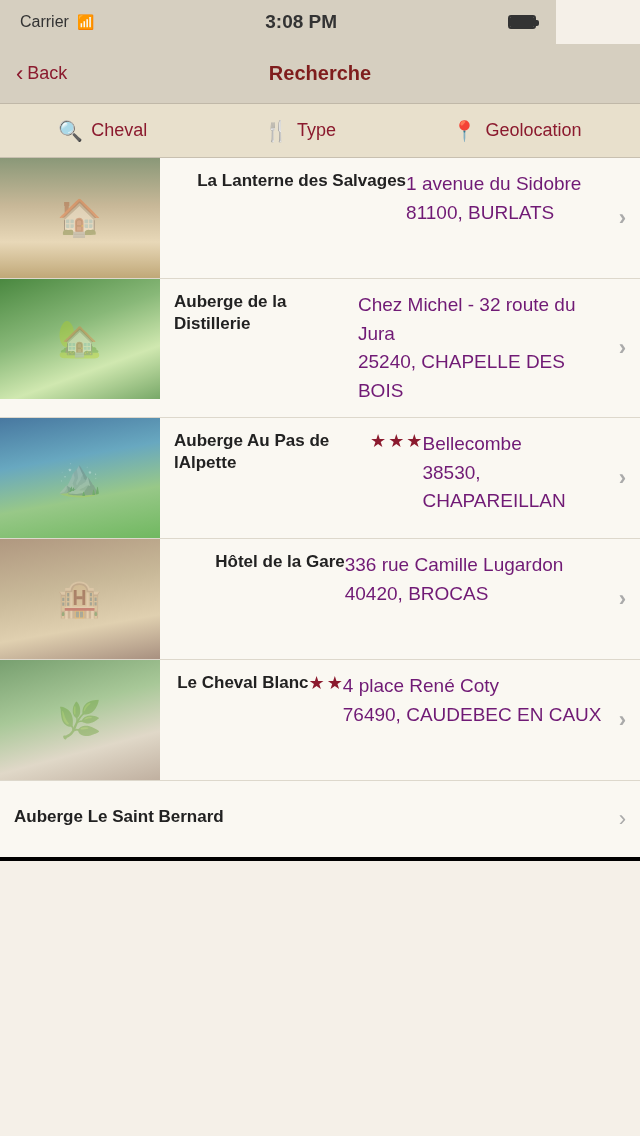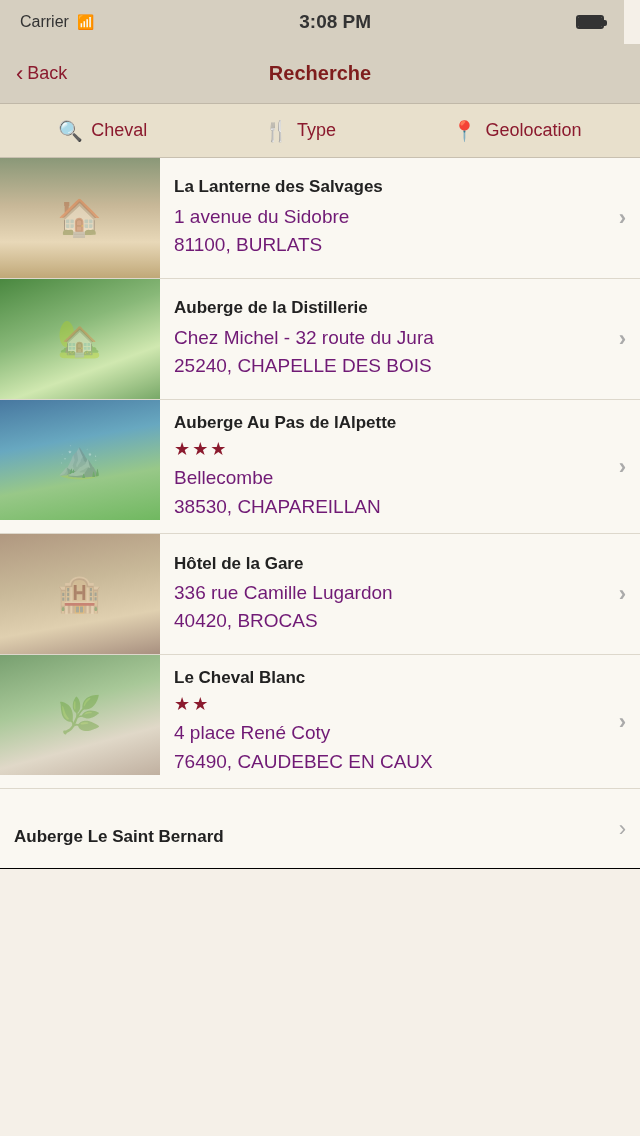--- a/index.html
+++ b/index.html
@@ -7,21 +7,21 @@
     body {
       width: 640px;
       min-height: 1136px;
       font-family: -apple-system, 'Helvetica Neue', Arial, sans-serif;
       background: #f5f0e8;
       overflow-x: hidden;
     }
 
     
     .status-bar {
-      width: 624px;
+      width: 556px;
       height: 44px;
       background: #d6cfc0;
       display: flex;
       align-items: center;
       justify-content: space-between;
       padding: 0 20px;
       font-size: 16px;
       font-weight: 500;
       color: #333;
     }
@@ -228,21 +228,21 @@
       left: 50%;
       transform: translate(-50%, -50%);
       font-size: 36px;
       opacity: 0.35;
     }
 
     .list-item-content {
       flex: 1;
       padding: 12px 14px;
       display: flex;
-      flex-direction: column;
+      flex-direction: row;
       justify-content: center;
     }
     .item-name {
       font-size: 17px;
       font-weight: 700;
       color: #222;
       margin-bottom: 4px;
       line-height: 1.3;
     }
     .item-stars {
@@ -265,23 +265,23 @@
       justify-content: center;
       padding-right: 14px;
       color: #aaa;
       font-size: 22px;
       font-weight: 600;
     }
 
     
     .list-item-partial {
       display: flex;
-      align-items: flex-end;
+      align-items: center;
       background: #faf8f2;
-      border-bottom: 1px solid #000000;
+      border-bottom: 4px solid #000000;
       min-height: 80px;
       padding: 16px 14px;
       position: relative;
       cursor: pointer;
     }
     .item-chevron-right {
       position: absolute;
       right: 14px;
       top: 50%;
       transform: translateY(-50%);

